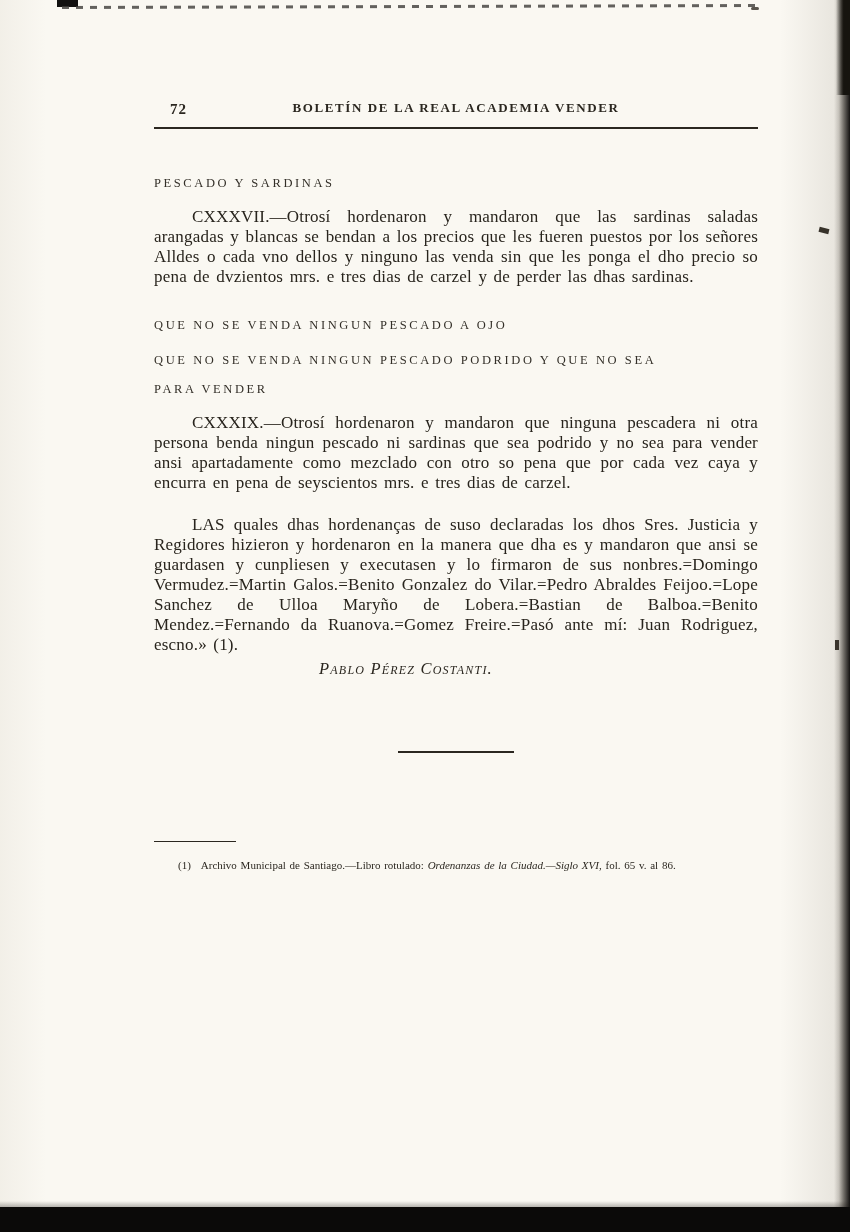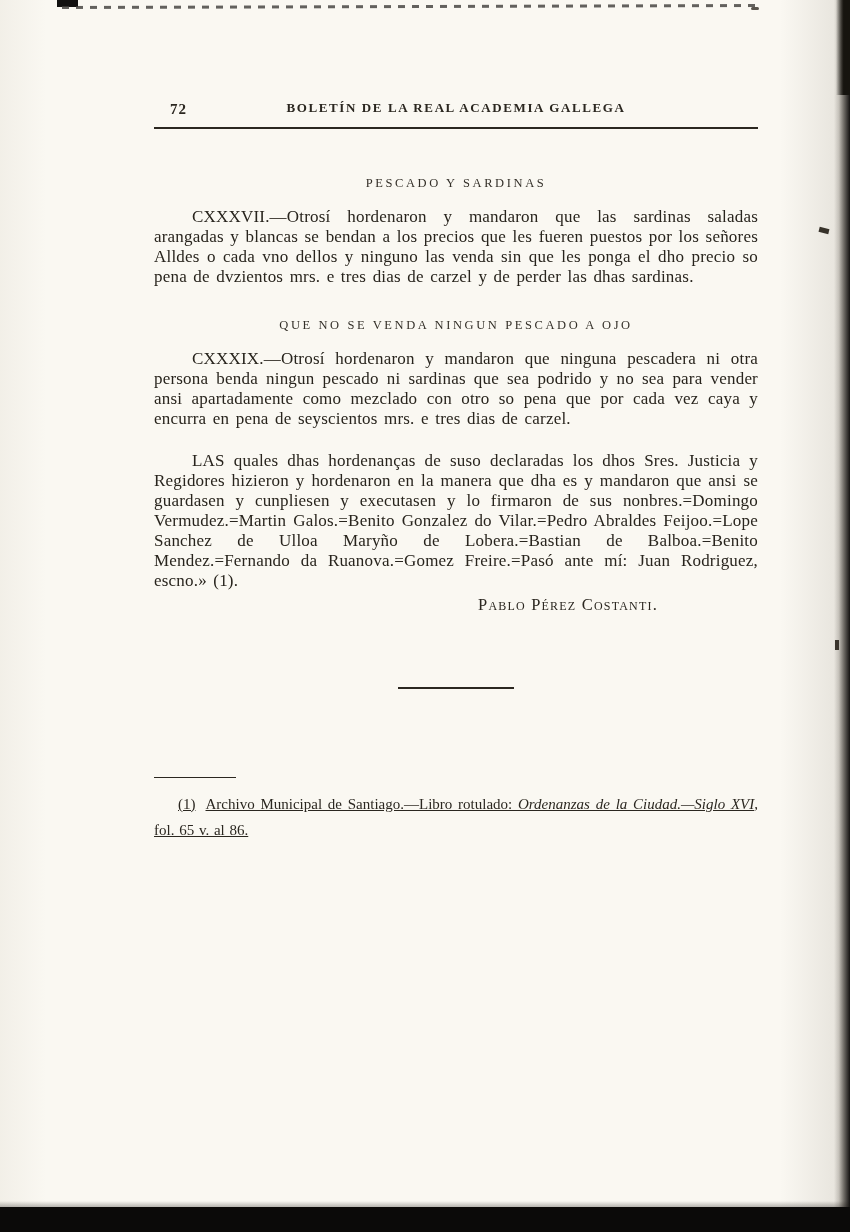--- a/index.html
+++ b/index.html
@@ -52,51 +52,51 @@
     position:absolute; left:16px; top:1px;
     font-size:15px; font-weight:bold; letter-spacing:1px; color:#2b2720;
   }
   .header-title {
     text-align:center; font-size:13px; font-weight:bold;
     letter-spacing:1.6px; color:#2b2720;
   }
   .header-rule { margin-top:8px; border-top:2.5px solid #2b2720; }
 
   .section-heading {
-    text-align:center; font-size:12.5px; letter-spacing:2.6px;
+    text-align:left; font-size:12.5px; letter-spacing:2.6px;
     color:#332f28; line-height:1.35;
   }
   .sh1 { margin-top:46px; }
   .sh2 { margin-top:30px; }
   .sh3 { margin-top:18px; }
   .sh3-line2 { margin-top:12px; }
 
   .para {
     margin-top:15px;
     font-size:17px; line-height:20px;
     text-align:justify; text-indent:38px;
     letter-spacing:0.2px; word-spacing:2px;
     color:#28241d;
   }
   .closing { margin-top:22px; }
 
   .signature {
-    margin-top:4px; text-align:right; padding-right:100px;
+    margin-top:4px; text-align:center; padding-right:100px;
     font-variant:small-caps; font-size:16.5px; letter-spacing:1.2px;
     color:#2b2720;
+    font-style:italic;
   }
 
   .divider { margin:72px auto 0; width:116px; border-top:2px solid #2b2720; }
 
   .footnote-rule { margin-top:88px; width:82px; border-top:1.5px solid #2b2720; }
   .footnote-text {
-    margin-top:13px; font-size:15px; line-height:26px;
+    margin-top:13px; font-size:11px; line-height:21px;
     text-indent:24px; text-align:justify; color:#2b2720;
     word-spacing:1px;
-    text-decoration:underline;
   }
   .fn-marker { margin-right:10px; }
   .fn-italic { font-style:italic; }
 </style>
 </head>
 <body>
 
 <div class="page">
 
   <div class="top-left-mark"></div>
@@ -106,29 +106,33 @@
   <div class="right-edge-top"></div>
   <div class="right-mark-1"></div>
   <div class="right-mark-2"></div>
   <div class="bottom-smudge"></div>
   <div class="bottom-bar"></div>
 
   <div class="content">
 
     <header class="header-row">
       <span class="page-number">72</span>
-      <div class="header-title">BOLETÍN DE LA REAL ACADEMIA GALLEGA</div>
+      <div class="header-title">BOLETÍN DE LA REAL ACADEMIA VENDER</div>
     </header>
     <div class="header-rule"></div>
 
     <div class="section-heading sh1">PESCADO Y SARDINAS</div>
     <p class="para">CXXXVII.—Otrosí hordenaron y mandaron que las sardinas saladas arangadas y blancas se bendan a los precios que les fueren puestos por los señores Alldes o cada vno dellos y ninguno las venda sin que les ponga el dho precio so pena de dvzientos mrs. e tres dias de carzel y de perder las dhas sardinas.</p>
 
     <div class="section-heading sh2">QUE NO SE VENDA NINGUN PESCADO A OJO</div>
 
+    <div class="section-heading sh3">
+      <div>QUE NO SE VENDA NINGUN PESCADO PODRIDO Y QUE NO SEA</div>
+      <div class="sh3-line2">PARA VENDER</div>
+    </div>
     <p class="para">CXXXIX.—Otrosí hordenaron y mandaron que ninguna pescadera ni otra persona benda ningun pescado ni sardinas que sea podrido y no sea para vender ansi apartadamente como mezclado con otro so pena que por cada vez caya y encurra en pena de seyscientos mrs. e tres dias de carzel.</p>
 
     <p class="para closing">LAS quales dhas hordenanças de suso declaradas los dhos Sres. Justicia y Regidores hizieron y hordenaron en la manera que dha es y mandaron que ansi se guardasen y cunpliesen y executasen y lo firmaron de sus nonbres.=Domingo Vermudez.=Martin Galos.=Benito Gonzalez do Vilar.=Pedro Abraldes Feijoo.=Lope Sanchez de Ulloa Maryño de Lobera.=Bastian de Balboa.=Benito Mendez.=Fernando da Ruanova.=Gomez Freire.=Pasó ante mí: Juan Rodriguez, escno.» (1).</p>
     <div class="signature">Pablo Pérez Costanti.</div>
 
     <div class="divider"></div>
 
     <div class="footnote-rule"></div>
     <p class="footnote-text"><span class="fn-marker">(1)</span><span>Archivo Municipal de Santiago.—Libro rotulado: </span><span class="fn-italic">Ordenanzas de la Ciudad.—Siglo XVI</span><span>, fol. 65 v. al 86.</span></p>
 

